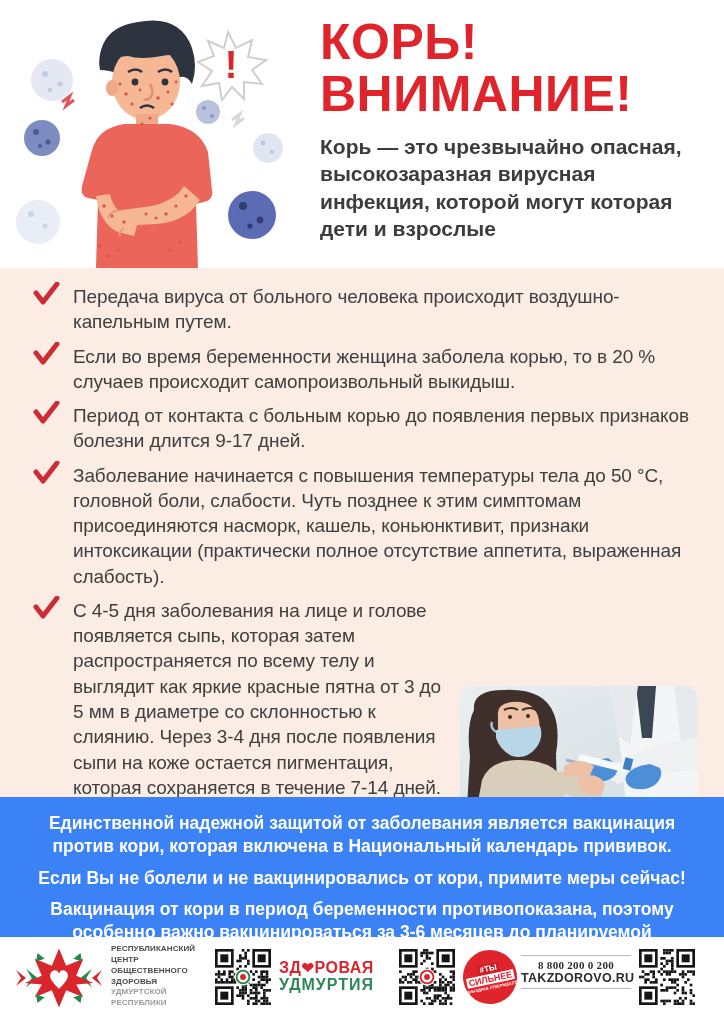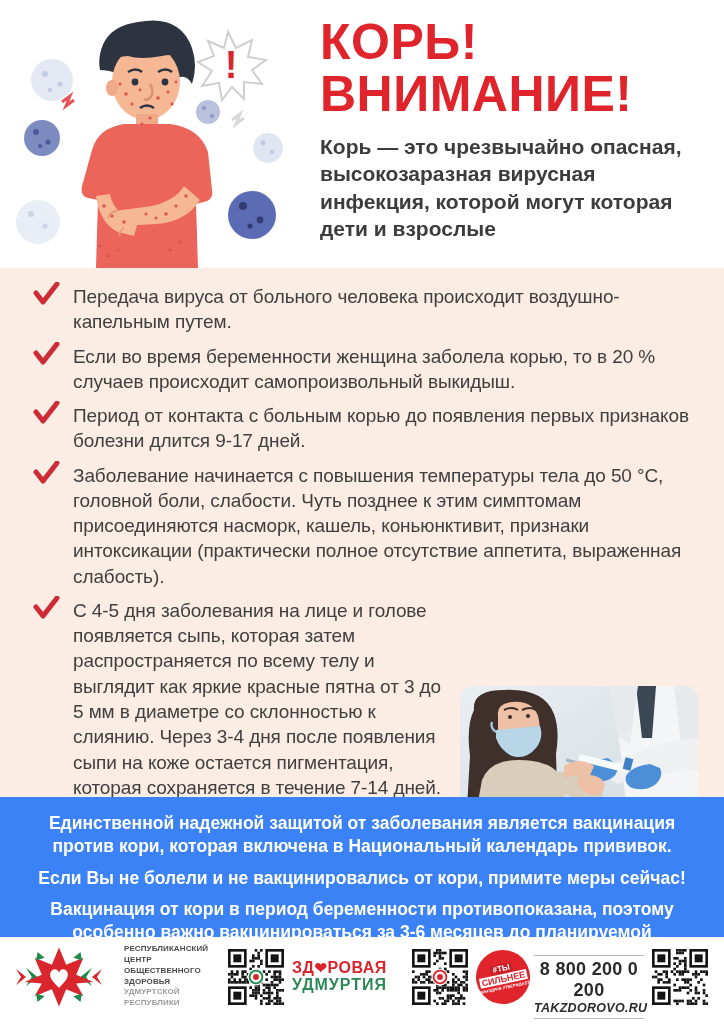--- a/index.html
+++ b/index.html
@@ -33,42 +33,42 @@
   .photo svg { display:block; }
   .important { margin-top:10px; }
   .imp-label, .imp-heading { color:#e0242b; font-weight:800; font-size:21px; line-height:1.35; }
 
   
   .banner { height:140px; background:#3b82f6; padding:15px 28px 0; text-align:center; flex:none; }
   .banner p { color:#fff; font-weight:700; font-size:17.5px; line-height:1.3; margin-bottom:9px; }
 
   
   .footer { height:87px; background:#fff; display:flex; align-items:center; padding:0 18px 8px 16px; gap:8px; flex:none; }
-  .org { display:flex; align-items:center; gap:22px; }
+  .org { display:flex; align-items:flex-end; gap:9px; }
   .org-text { width:96px; font-size:8px; font-weight:700; color:#4a4a4a; line-height:1.35; letter-spacing:.1px; }
   .org-text .muted { color:#9a9a9a; font-weight:700; }
   .qr { width:56px; height:56px; flex:none; }
   .qr svg { width:100%; height:100%; display:block; }
   .zdu { text-align:left; font-weight:800; line-height:1.05; width:112px; flex:none; }
   .zdu .l1 { color:#d8262c; font-size:16px; letter-spacing:.5px; }
   .zdu .l1 .heart { font-size:15px; }
   .zdu .l2 { color:#2e8757; font-size:16px; letter-spacing:1px; }
   .badge-cluster { position:relative; width:168px; height:60px; flex:none; }
   .badge {
     position:absolute; left:0; top:3px; width:54px; height:54px; border-radius:50%;
     background:#e0242b; color:#fff; display:flex; flex-direction:column; align-items:center;
     justify-content:center; transform:rotate(-12deg); text-align:center;
   }
   .badge .b1 { font-size:8px; font-weight:800; background:#c71f26; padding:0 2px; }
   .badge .b2 { font-size:9px; font-weight:800; background:#fff; color:#e0242b; padding:0 2px; margin:1px 0; }
   .badge .b3 { font-size:4px; font-weight:700; }
   .phone-block { position:absolute; left:58px; top:8px; width:110px; text-align:center; }
   .phone-block .rule { height:1px; background:#b9b9b9; }
-  .phone { font-size:18px; font-weight:800; color:#2b2b2b; margin:3px 0 0; letter-spacing:.3px; }
-  .site  { font-size:12.5px; font-weight:800; color:#2b2b2b; margin:0 0 3px; letter-spacing:.3px;font-style:italic; }
+  .phone { font-size:11px; font-weight:800; color:#2b2b2b; margin:3px 0 0; letter-spacing:.3px;font-family:Liberation Serif, serif; }
+  .site  { font-size:12.5px; font-weight:800; color:#2b2b2b; margin:0 0 3px; letter-spacing:.3px; }
 </style>
 </head>
 <body>
 
 <div class="poster">
 
   <div class="header">
     <div class="illus">
       <svg width="308" height="268" viewBox="0 0 308 268">
 

